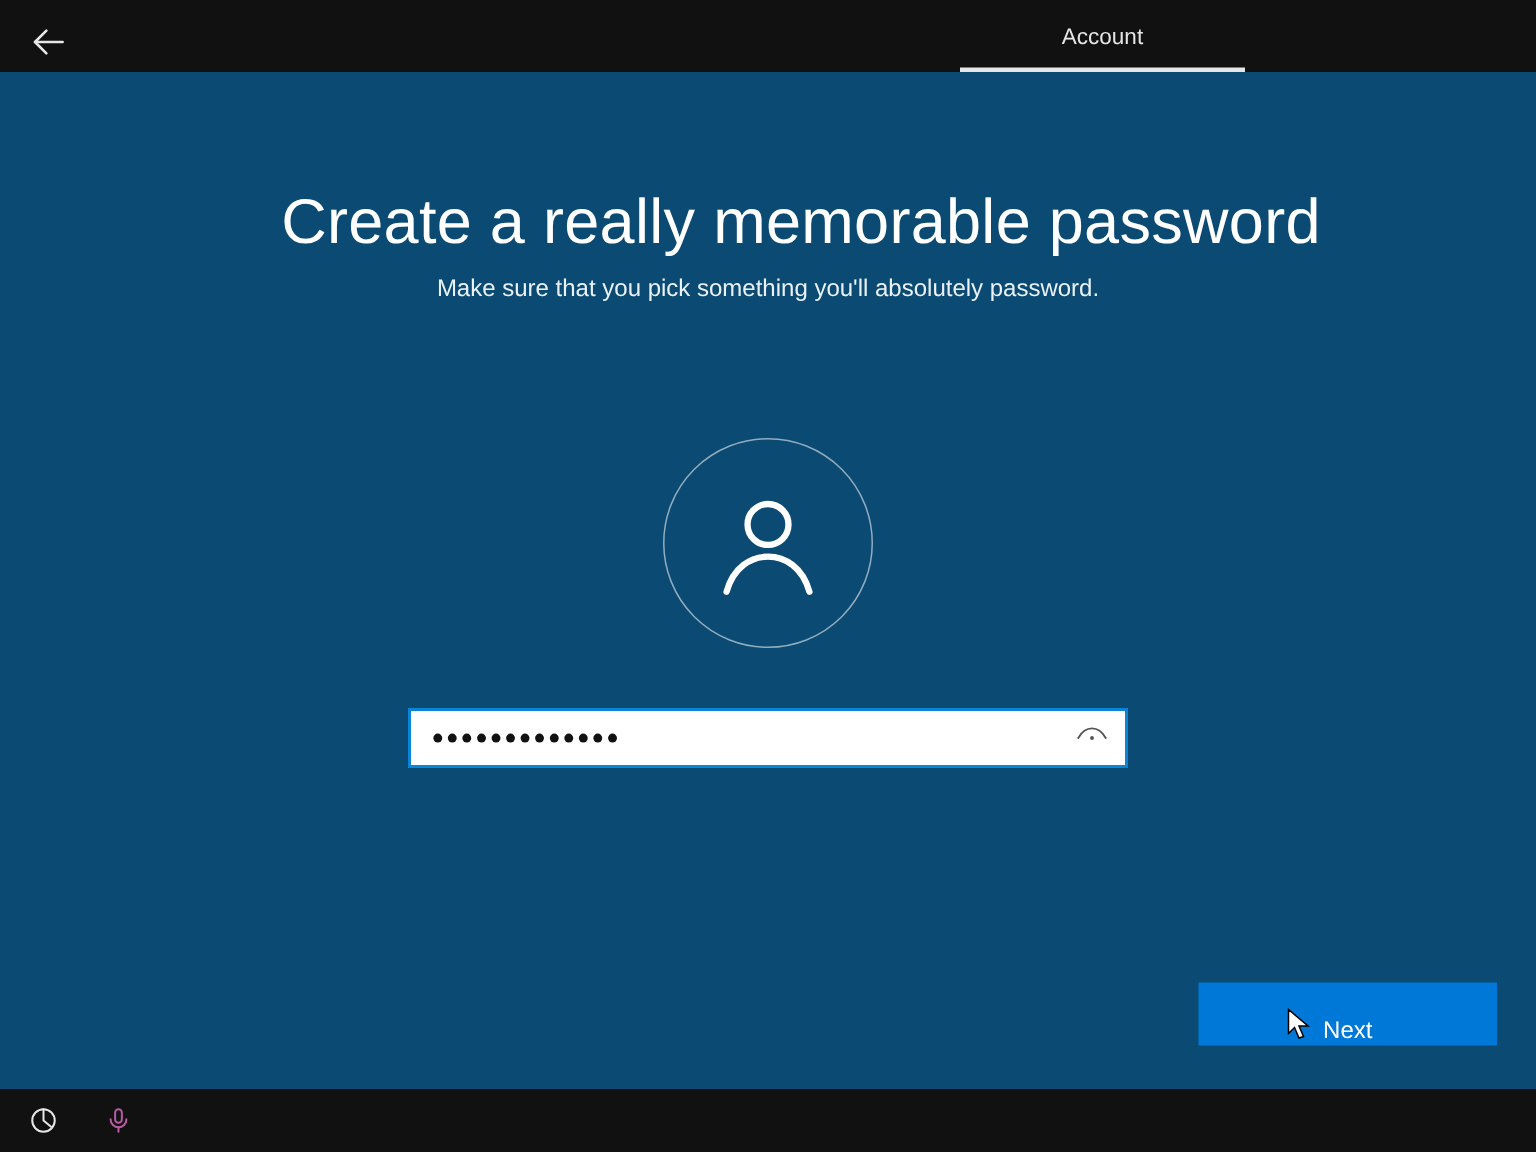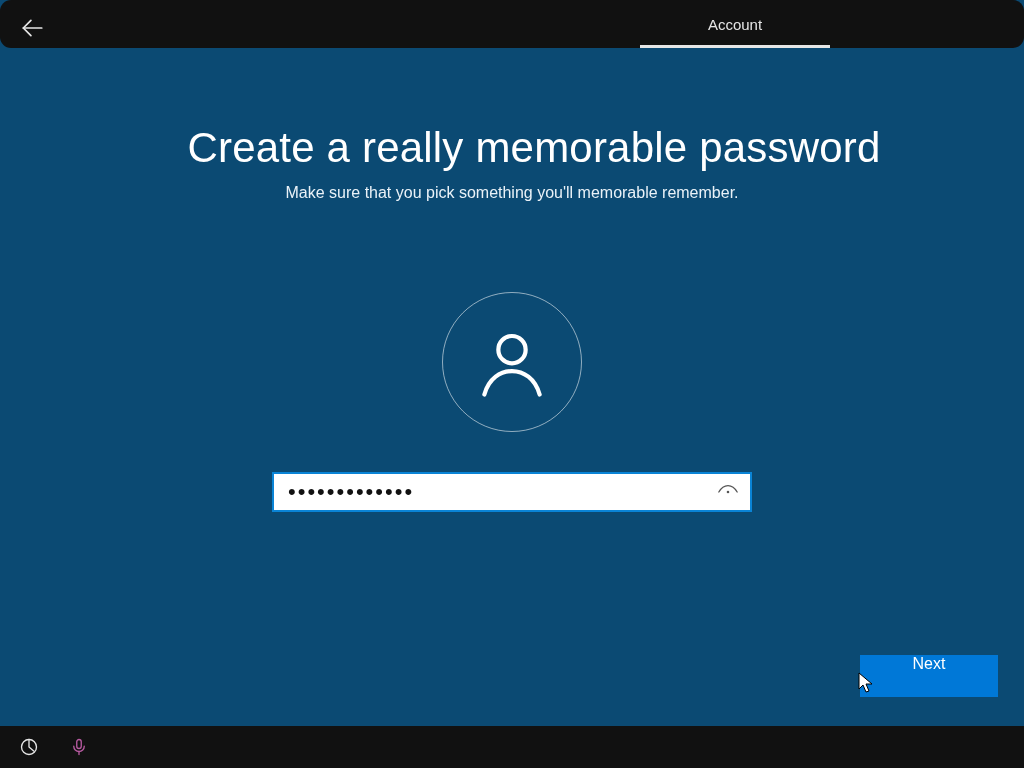--- a/index.html
+++ b/index.html
@@ -1,38 +1,38 @@
 <!DOCTYPE html>
 <html><head>
   <meta charset="utf-8">
   <style>
     * { margin:0; padding:0; box-sizing:border-box; }
     html,body { width:1024px; height:768px; overflow:hidden; font-family:"Segoe UI","Segoe UI Light",Arial,sans-serif; background:#111; }
     .screen { position:relative; width:1024px; height:768px; background:#0b4a73; }
     
-    .topbar { position:absolute; top:0; left:0; right:0; height:48px; background:#111;border-radius:11px; }
+    .topbar { position:absolute; top:0; left:0; right:0; height:48px; background:#111; }
     .back-btn { position:absolute; top:10px; left:14px; width:36px; height:36px; display:flex; align-items:center; justify-content:center; cursor:pointer; }
     .back-btn svg { stroke:#e6e6e6; }
     .step-tab { position:absolute; top:0; left:640px; width:190px; height:48px; display:flex; align-items:center; justify-content:center; }
     .step-tab span { color:#e6e6e6; font-size:15px; font-weight:400; }
     .step-underline { position:absolute; bottom:0; left:640px; width:190px; height:3px; background:#e6e6e6; }
     
     .headline { position:absolute; top:124px; left:0; right:0; text-align:center; color:#fff; font-size:42px; font-weight:300; letter-spacing:0.2px;padding-left:44px; }
     .subhead { position:absolute; top:184px; left:0; right:0; text-align:center; color:#eaf2f8; font-size:16px; font-weight:400; }
     
     .avatar-wrap { position:absolute; top:292px; left:50%; transform:translateX(-50%); width:140px; height:140px; }
     .avatar-circle { width:140px; height:140px; border-radius:50%; border:1px solid rgba(255,255,255,0.55); display:flex; align-items:center; justify-content:center; }
     .avatar-circle svg { stroke:#fff; }
     
     .pw-wrap { position:absolute; top:472px; left:50%; transform:translateX(-50%); width:480px; height:40px; background:#fff; border:2px solid #0a84d6; display:flex; align-items:center; }
     .pw-input { flex:1; height:100%; border:none; outline:none; padding:0 14px; font-size:22px; letter-spacing:2px; color:#111; background:transparent; font-family:Arial,sans-serif; }
     .pw-reveal { width:44px; height:100%; display:flex; align-items:center; justify-content:center; cursor:pointer; }
     .pw-reveal svg { stroke:#555; fill:none; }
     
-    .next-btn { position:absolute; right:26px; top:655px; width:138px; height:42px; background:#0078d7; color:#fff; display:flex; align-items:flex-start; justify-content:center; font-size:16px; cursor:pointer; }
+    .next-btn { position:absolute; right:26px; top:655px; width:199px; height:42px; background:#0078d7; color:#fff; display:flex; align-items:flex-end; justify-content:center; font-size:16px; cursor:pointer; }
     
     .cursor { position:absolute; top:672px; left:858px; pointer-events:none; }
     
     .bottombar { position:absolute; bottom:0; left:0; right:0; height:42px; background:#111; display:flex; align-items:center; padding-left:18px; gap:28px; }
     .bottom-icon { width:22px; height:22px; display:flex; align-items:center; justify-content:center; cursor:pointer; }
   </style>
 </head>
 <body>
 
 <div class="screen">
@@ -44,21 +44,21 @@
         <polyline points="11 5 4 12 11 19"></polyline>
       </svg>
     </div>
     <div class="step-tab">
       <span>Account</span>
     </div>
     <div class="step-underline"></div>
   </div>
 
   <div class="headline">Create a really memorable password</div>
-  <div class="subhead">Make sure that you pick something you'll memorable remember.</div>
+  <div class="subhead">Make sure that you pick something you'll absolutely password.</div>
 
   <div class="avatar-wrap">
     <div class="avatar-circle">
       <svg width="78" height="78" viewBox="0 0 24 24" fill="none" stroke-width="1.3" stroke-linecap="round" stroke-linejoin="round">
         <circle cx="12" cy="8.2" r="4.2"></circle>
         <path d="M3.5 22c1.4-5 5-7.2 8.5-7.2s7.1 2.2 8.5 7.2"></path>
       </svg>
     </div>
   </div>
 

